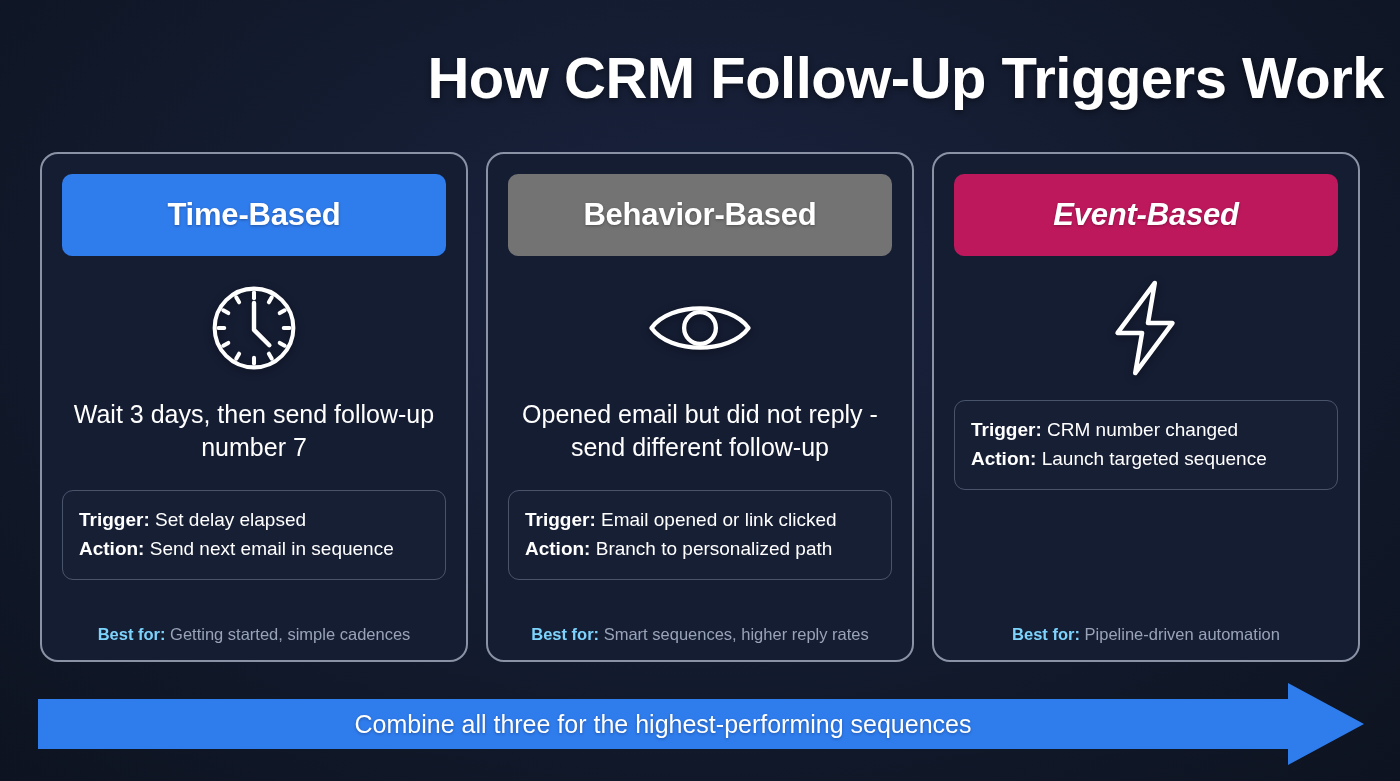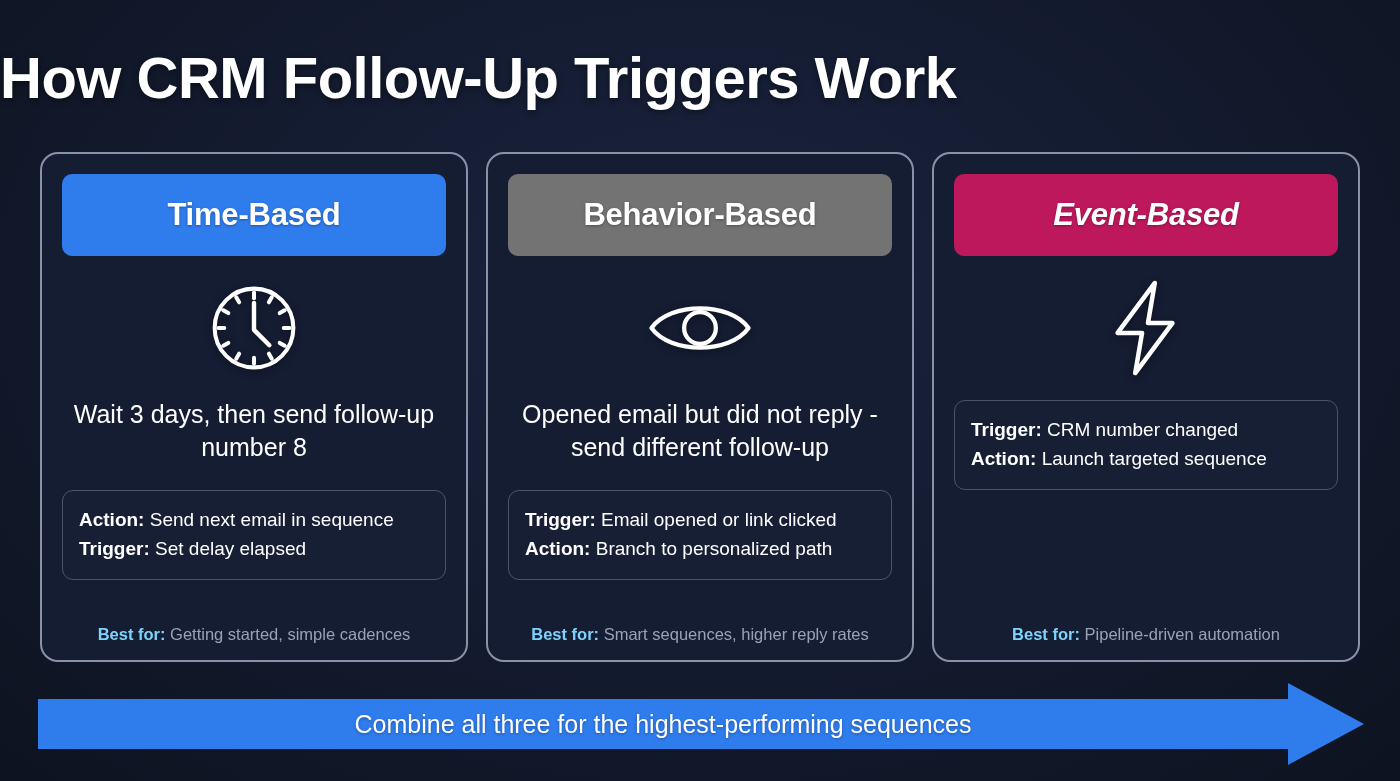--- a/index.html
+++ b/index.html
@@ -22,21 +22,21 @@
     inset: 0;
     background: radial-gradient(ellipse at 50% 38%, #1a2440 0%, #141c31 45%, #101727 75%, #0d1320 100%);
   }
 
   
   .page-title {
     position: absolute;
     top: 44px;
     left: 0;
     width: 1384px;
-    text-align: left;
+    text-align: right;
     font-size: 58px;
     font-weight: bold;
     letter-spacing: -0.5px;
     color: #ffffff;
     text-shadow: 0 2px 6px rgba(0,0,0,0.45);
   }
 
   
   .cards {
     position: absolute;
@@ -182,30 +182,30 @@
           <line x1="82" y1="31.5" x2="76.8" y2="34.5"></line>
           <line x1="18" y1="68.5" x2="23.2" y2="65.5"></line>
           <line x1="31.5" y1="18" x2="34.5" y2="23.2"></line>
           <line x1="68.5" y1="82" x2="65.5" y2="76.8"></line>
           <line x1="18" y1="31.5" x2="23.2" y2="34.5"></line>
           <line x1="82" y1="68.5" x2="76.8" y2="65.5"></line>
           <polyline points="50,24 50,52 66,68" stroke-width="4.6" stroke-linejoin="round"></polyline>
         </svg>
       </div>
 
-      <div class="card-desc">Wait 3 days, then send follow-up number 8</div>
+      <div class="card-desc">Wait 3 days, then send follow-up number 7</div>
 
       <div class="detail-box">
+        <div class="detail-line">
+          <span class="lbl">Trigger:</span>
+          <span>Set delay elapsed</span>
+        </div>
         <div class="detail-line">
           <span class="lbl">Action:</span>
           <span>Send next email in sequence</span>
-        </div>
-        <div class="detail-line">
-          <span class="lbl">Trigger:</span>
-          <span>Set delay elapsed</span>
         </div>
       </div>
 
       <div class="best-for">
         <span class="lbl">Best for:</span>
         <span>Getting started, simple cadences</span>
       </div>
     </div>
 
     <div class="card">

